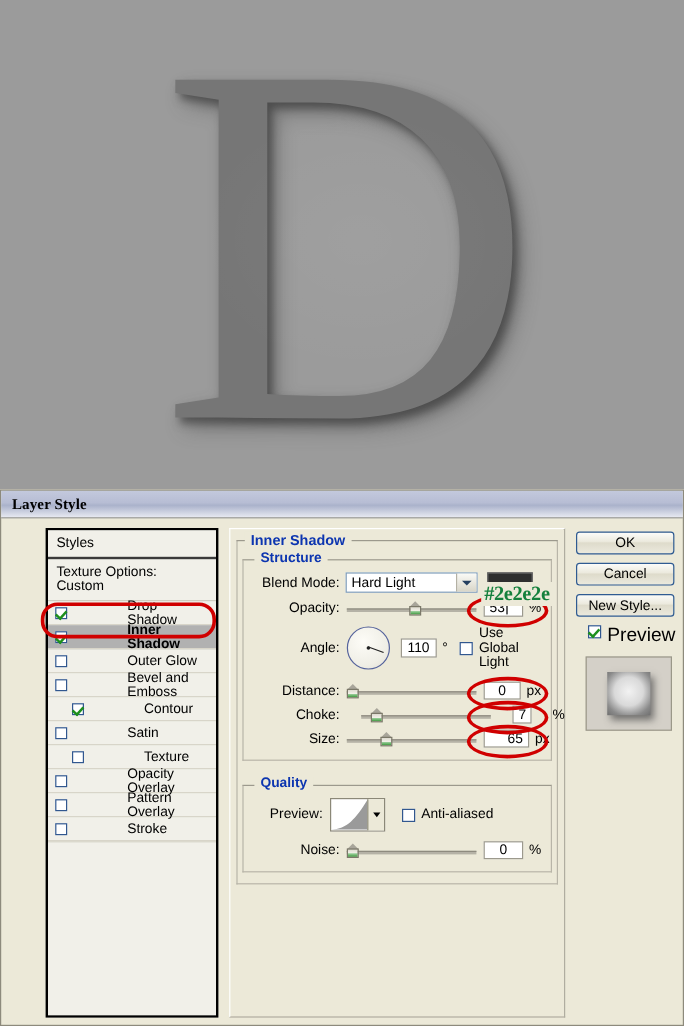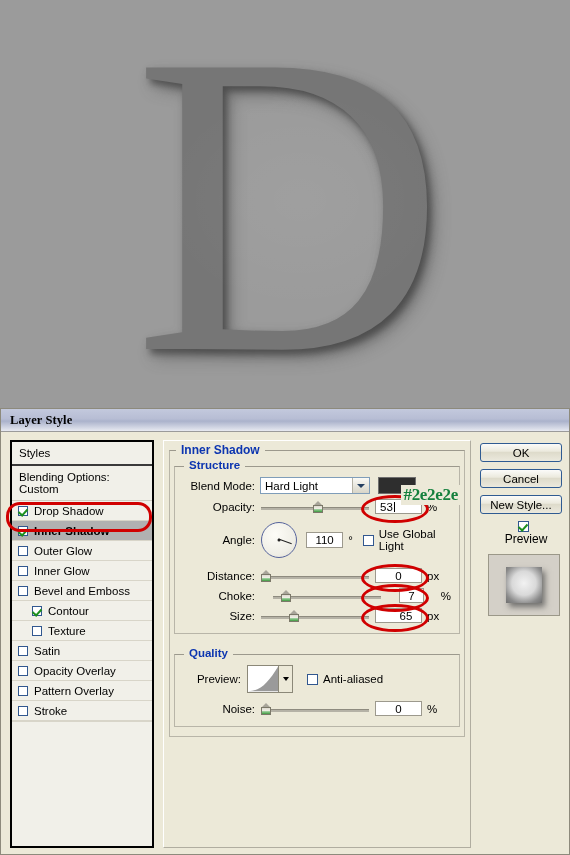--- a/index.html
+++ b/index.html
@@ -56,20 +56,21 @@
     font-family:Liberation Serif, serif;
     letter-spacing:0.1px;
   }
   #dlgbody{
     position:relative;
     height:423px;
     padding:8px 7px 7px 9px;
     box-sizing:border-box;
     display:flex;
     gap:9px;
+    margin-left:28px;
   }
   
   #styles-panel{
     width:144px;flex:none;
     border:2px solid #000;
     background:#f1f0e9;
     box-sizing:border-box;
     display:flex;flex-direction:column;
   }
   .style-head{
@@ -83,20 +84,21 @@
     border-bottom:1px solid #cfccc0;
     font-size:11.5px;color:#000;
   }
   .style-row{
     display:flex;align-items:center;
     padding:3px 6px;
     border-bottom:1px solid #d8d5c9;
     font-size:11.5px;color:#000;
     height:20px;box-sizing:border-box;
     position:relative;
+    gap:44px;
   }
   .style-row.indent{padding-left:20px;}
   .style-row.selected{background:#b1b1b1;font-weight:bold;}
   .cb{
     width:10px;height:10px;flex:none;
     border:1px solid #31578f;background:#fff;
     margin-right:6px;
     position:relative;
     box-sizing:border-box;
   }
@@ -264,21 +266,21 @@
   .btn{
     width:100%;height:19px;
     border:1px solid #2f5b92;border-radius:3px;
     background:linear-gradient(to bottom,#fbfbf9 0%,#eceade 42%,#dedbcb 50%,#ebe9dd 100%);
     font-size:11.5px;color:#000;
     display:flex;align-items:center;justify-content:center;
     margin-bottom:7px;
     box-sizing:border-box;
     overflow:hidden;white-space:nowrap;
   }
-  #preview-row{display:flex;align-items:center;margin:2px 0 8px 10px;font-size:12px;flex-direction:column;}
+  #preview-row{display:flex;align-items:flex-start;margin:2px 0 8px 10px;font-size:16px;}
   #preview-box{
     width:72px;height:62px;border:1px solid #9b9889;
     background:#d4d0c8;margin-left:8px;
     display:flex;align-items:center;justify-content:center;
     box-sizing:border-box;
   }
   #preview-chip{
     width:36px;height:36px;
     background:radial-gradient(circle at 50% 45%, #f2f2f2 0%, #d9d9d9 45%, #8a8a8a 78%, #6f6f6f 100%);
     box-shadow:3px 4px 6px rgba(80,80,80,0.75);
@@ -297,53 +299,49 @@
 <div id="dialog">
 
   <div id="titlebar">
     <span class="t">Layer Style</span>
   </div>
 
   <div id="dlgbody">
 
     <div id="styles-panel">
       <div class="style-head">Styles</div>
-      <div class="style-blend">Blending Options: Custom</div>
+      <div class="style-blend">Texture Options: Custom</div>
 
       <div class="style-row">
         <span class="cb checked"></span>
         <span>Drop Shadow</span>
       </div>
       <div class="style-row selected">
         <span class="cb checked"></span>
         <span>Inner Shadow</span>
       </div>
       <div class="style-row">
         <span class="cb"></span>
         <span>Outer Glow</span>
       </div>
       <div class="style-row">
         <span class="cb"></span>
-        <span>Inner Glow</span>
-      </div>
-      <div class="style-row">
-        <span class="cb"></span>
         <span>Bevel and Emboss</span>
       </div>
       <div class="style-row indent">
         <span class="cb checked"></span>
         <span>Contour</span>
       </div>
+      <div class="style-row">
+        <span class="cb"></span>
+        <span>Satin</span>
+      </div>
       <div class="style-row indent">
         <span class="cb"></span>
         <span>Texture</span>
-      </div>
-      <div class="style-row">
-        <span class="cb"></span>
-        <span>Satin</span>
       </div>
       <div class="style-row">
         <span class="cb"></span>
         <span>Opacity Overlay</span>
       </div>
       <div class="style-row">
         <span class="cb"></span>
         <span>Pattern Overlay</span>
       </div>
       <div class="style-row">

